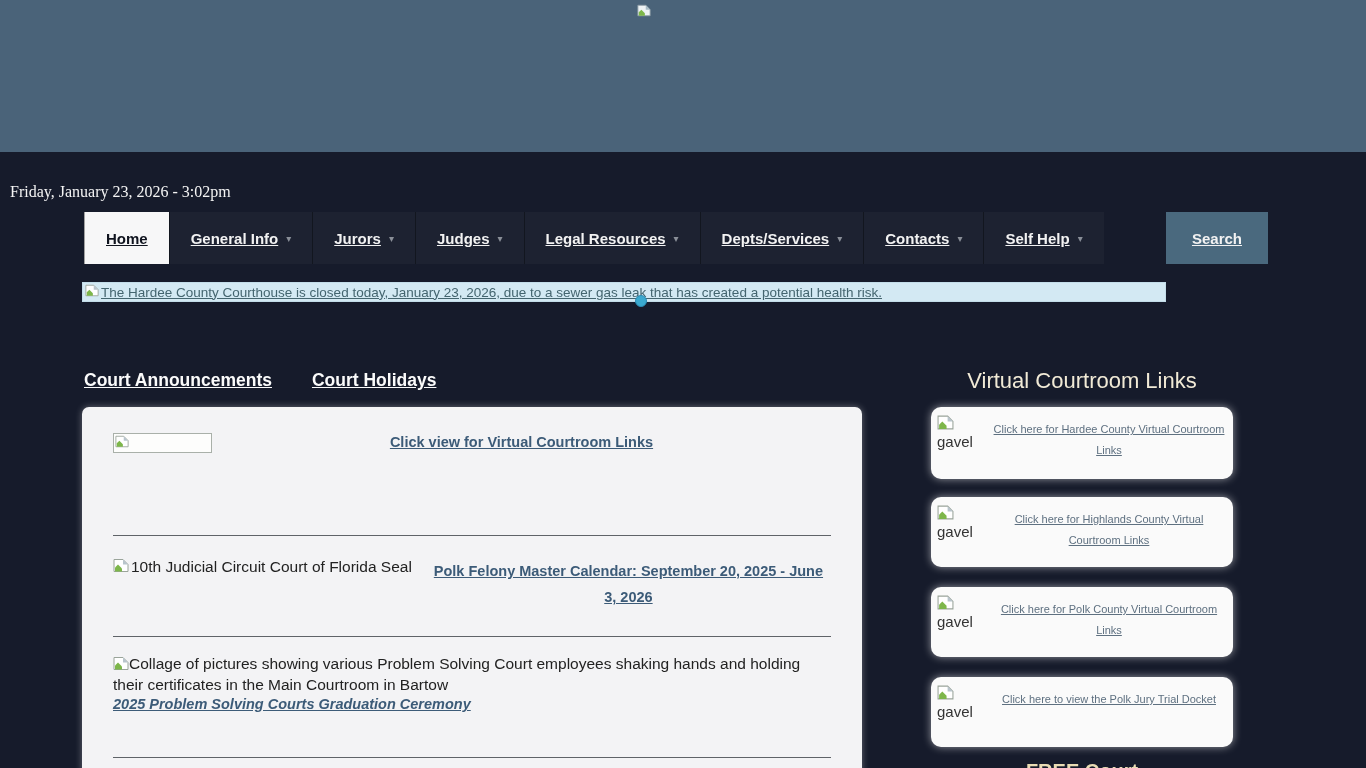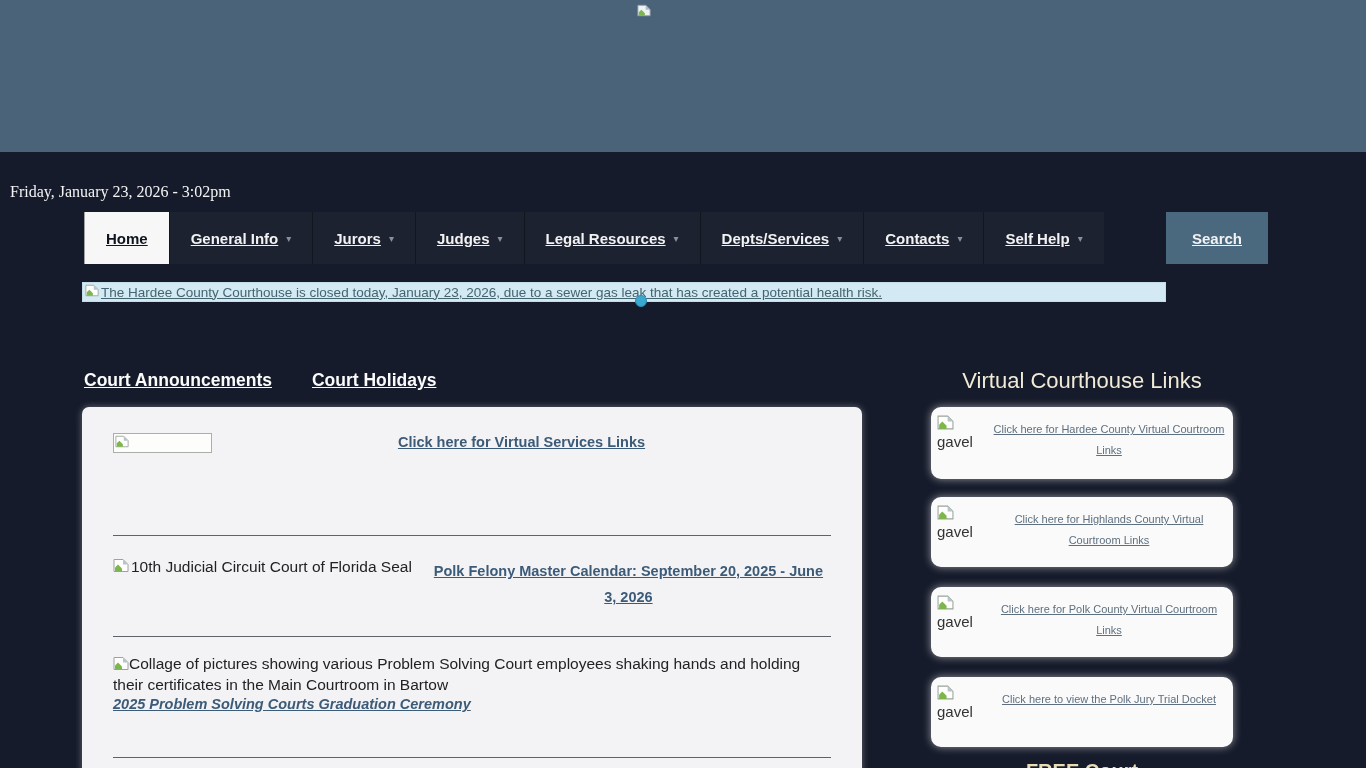--- a/index.html
+++ b/index.html
@@ -173,21 +173,21 @@
 
     <div class="ann-row1">
       <div class="img-placeholder">
         <svg width="14" height="13" viewBox="0 0 16 14">
           <path fill="#fff" stroke="#9aa49a" stroke-width="1" d="M1 1h9l5 5v7M1 1v12h14"></path>
           <path fill="#7db64a" d="M2 9l3-3 4 4v3H2z"></path>
           <path fill="#b8c4cc" d="M10 1l5 5h-5z"></path>
         </svg>
       </div>
       <div class="link-cell">
-        <a class="card-link">Click here for Virtual Services Links</a>
+        <a class="card-link">Click view for Virtual Courtroom Links</a>
       </div>
     </div>
 
     <hr class="sep">
 
     <div class="ann-row2">
       <div class="alt-inline">
         <span class="bimg">
           <svg width="16" height="15" viewBox="0 0 16 14">
             <path fill="#fff" stroke="#9aa49a" stroke-width="1" d="M1 1h9l5 5v7H1z"></path>
@@ -215,21 +215,21 @@
         </span><span>Collage of pictures showing various Problem Solving Court employees shaking hands and holding their certificates in the Main Courtroom in Bartow</span>
       </div>
       <div class="centered">
         <a class="card-link">2025 Problem Solving Courts Graduation Ceremony</a>
       </div>
     </div>
 
     <hr class="sep">
   </div>
 
-  <div class="sidebar-heading">Virtual Courthouse Links</div>
+  <div class="sidebar-heading">Virtual Courtroom Links</div>
 
   <div class="vc-card c1">
     <div class="gavel-cell">
       <span class="bimg">
         <svg width="17" height="15" viewBox="0 0 16 14">
           <path fill="#fff" stroke="#9aa49a" stroke-width="1" d="M1 1h9l5 5v7H1z"></path>
           <path fill="#7db64a" d="M2 9l3-3 4 4v3H2z"></path>
           <path fill="#b8c4cc" d="M10 1l5 5h-5z"></path>
         </svg>
       </span>

